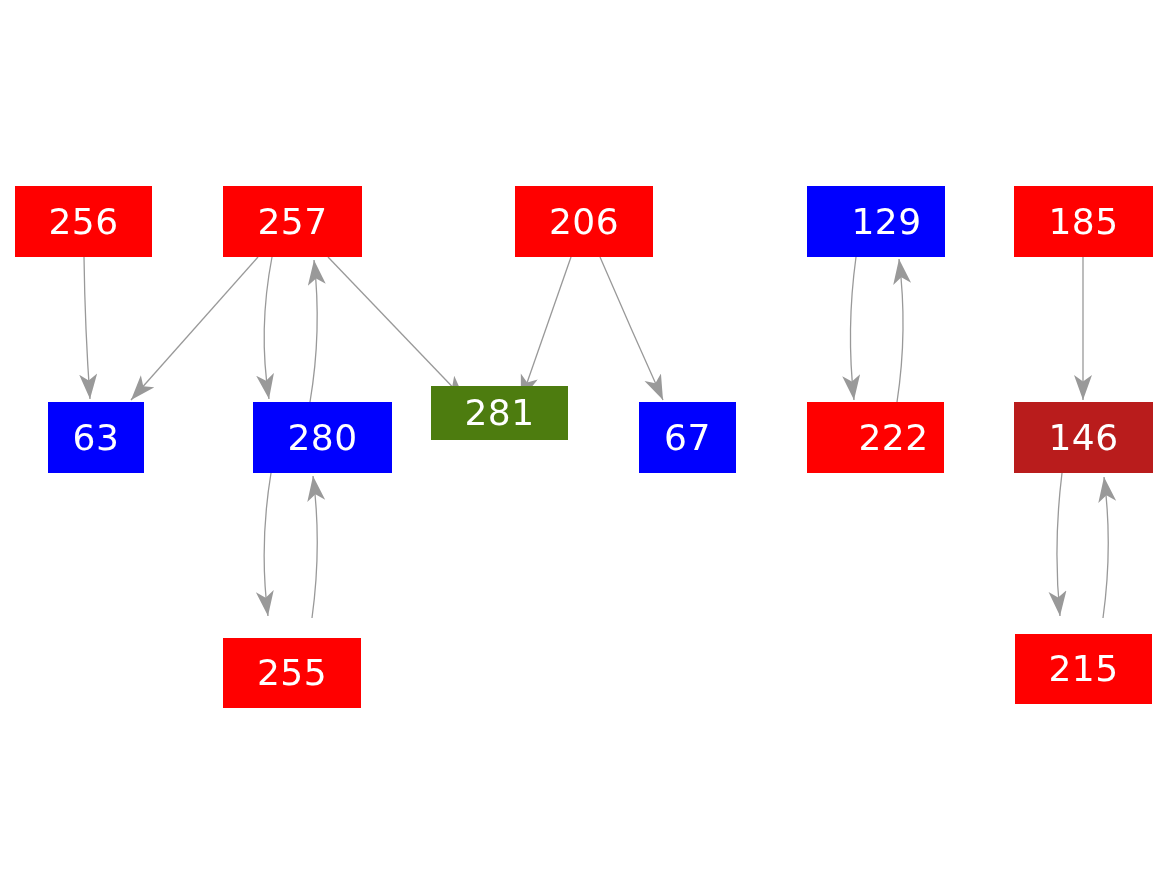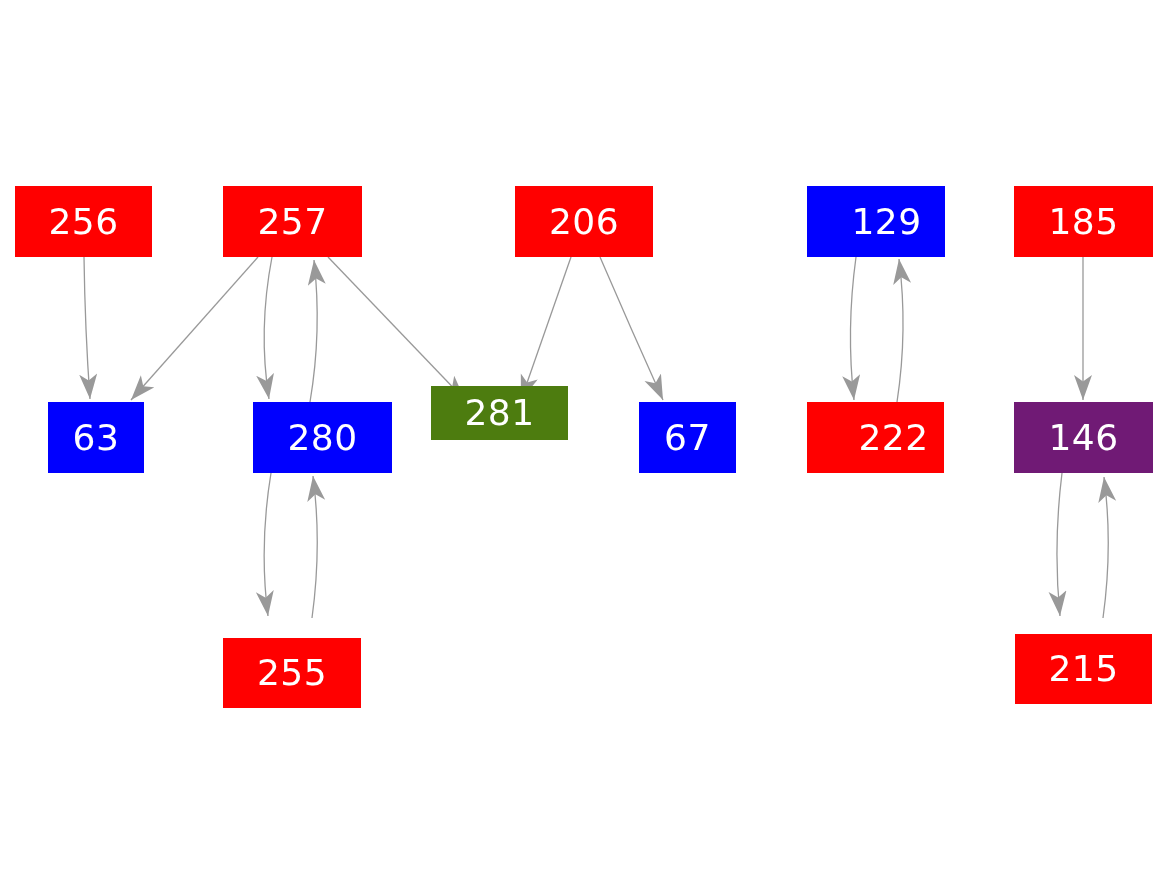--- a/index.html
+++ b/index.html
@@ -99,21 +99,21 @@
     </div>
 
     <div class="node" style="left: 639px; top: 402px; width: 97px; height: 71px; background: rgb(0, 0, 255);">
       <span class="node-label" style="color: rgb(255, 255, 255);">67</span>
     </div>
 
     <div class="node" style="left: 807px; top: 402px; width: 137px; height: 71px; background: rgb(255, 0, 0);">
       <span class="node-label" style="color: rgb(255, 255, 255); margin-left: 36px;">222</span>
     </div>
 
-    <div class="node" style="left: 1014px; top: 402px; width: 139px; height: 71px; background: #701a75;">
+    <div class="node" style="left: 1014px; top: 402px; width: 139px; height: 71px; background: #b91c1c;">
       <span class="node-label" style="color: rgb(255, 255, 255);">146</span>
     </div>
 
     <div class="node" style="left: 223px; top: 618px; width: 138px; height: 70px; background: rgb(255, 0, 0); margin-top: 20px;">
       <span class="node-label" style="color: rgb(255, 255, 255);">255</span>
     </div>
 
     <div class="node" style="left: 1015px; top: 618px; width: 137px; height: 70px; background: rgb(255, 0, 0); margin-top: 16px;">
       <span class="node-label" style="color: rgb(255, 255, 255);">215</span>
     </div>

